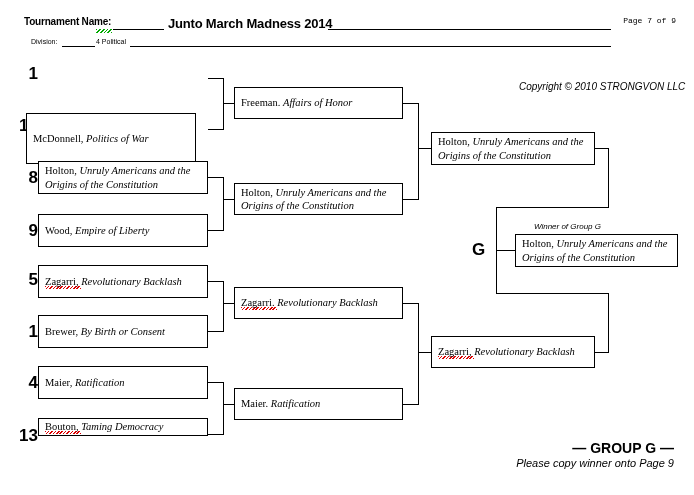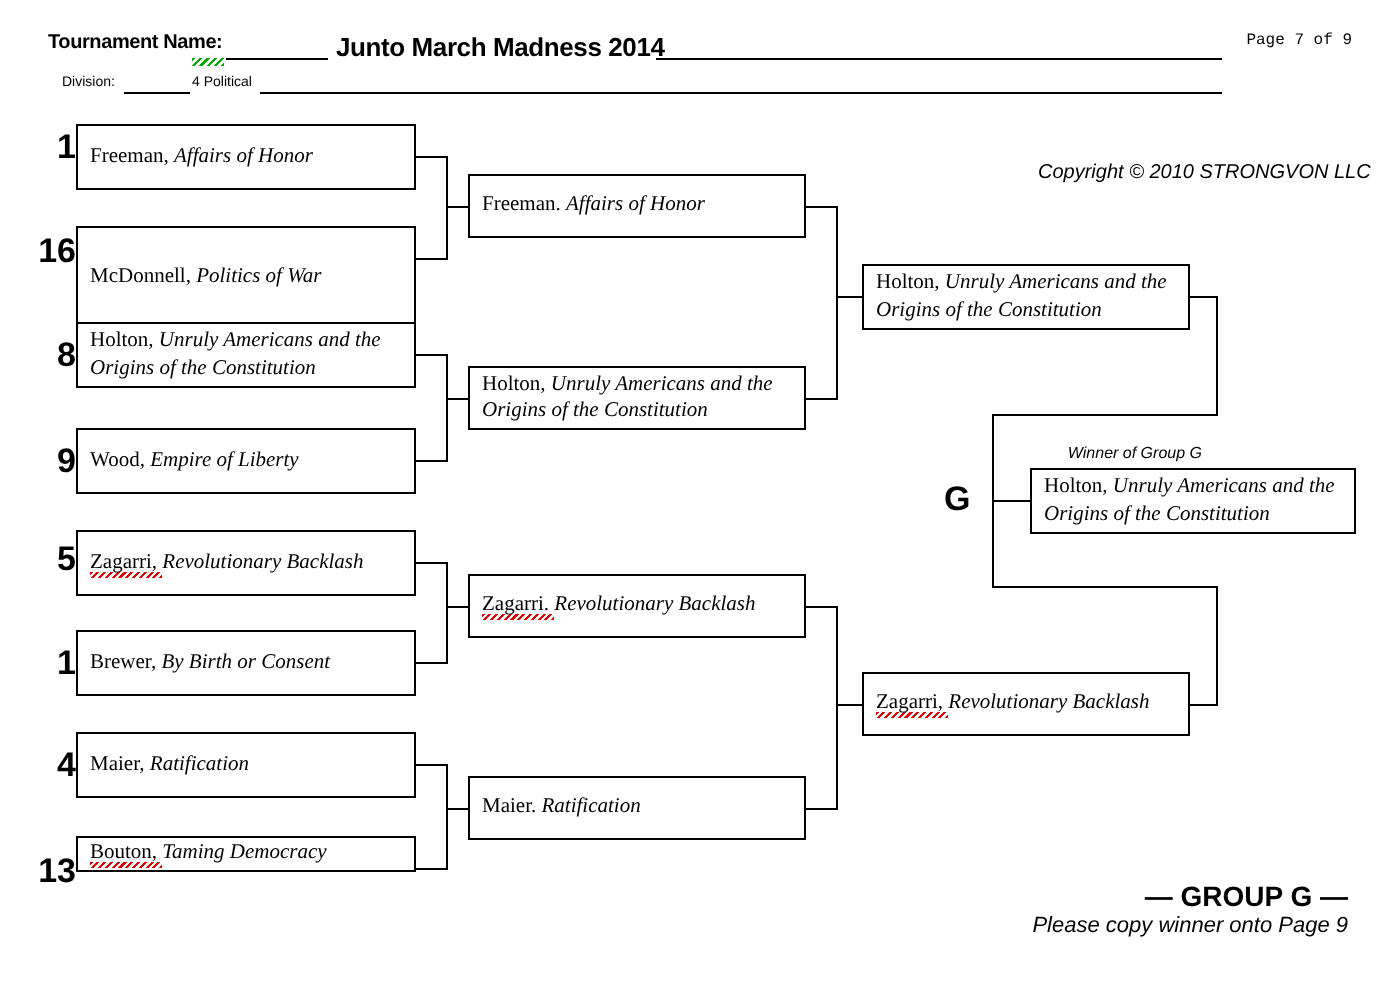--- a/index.html
+++ b/index.html
@@ -135,24 +135,21 @@
 
   <div class="seed" style="left:12px;top:64px">1</div>
   <div class="seed" style="left:12px;top:116px">16</div>
   <div class="seed" style="left:12px;top:168px">8</div>
   <div class="seed" style="left:12px;top:221px">9</div>
   <div class="seed" style="left:12px;top:270px">5</div>
   <div class="seed" style="left:12px;top:322px">1</div>
   <div class="seed" style="left:12px;top:373px">4</div>
   <div class="seed" style="left:12px;top:426px">13</div>
 
-  <div class="box" style="left:38px;top:62px;width:170px;height:33px">
-    <span class="txt"><span>Freeman, </span><em>Affairs of Honor</em></span>
-  </div>
-  <div class="box" style="left:38px;top:113px;width:170px;height:51px">
+  <div class="box" style="left:26px;top:113px;width:170px;height:51px">
     <span class="txt"><span>McDonnell, </span><em>Politics of War</em></span>
   </div>
   <div class="box" style="left:38px;top:161px;width:170px;height:33px">
     <span class="txt"><span>Holton, </span><em>Unruly Americans and the Origins of the Constitution</em></span>
   </div>
   <div class="box" style="left:38px;top:214px;width:170px;height:33px">
     <span class="txt"><span>Wood, </span><em>Empire of Liberty</em></span>
   </div>
   <div class="box" style="left:38px;top:265px;width:170px;height:33px">
     <span class="txt"><span class="mis">Zagarri, </span><em>Revolutionary Backlash</em></span>

